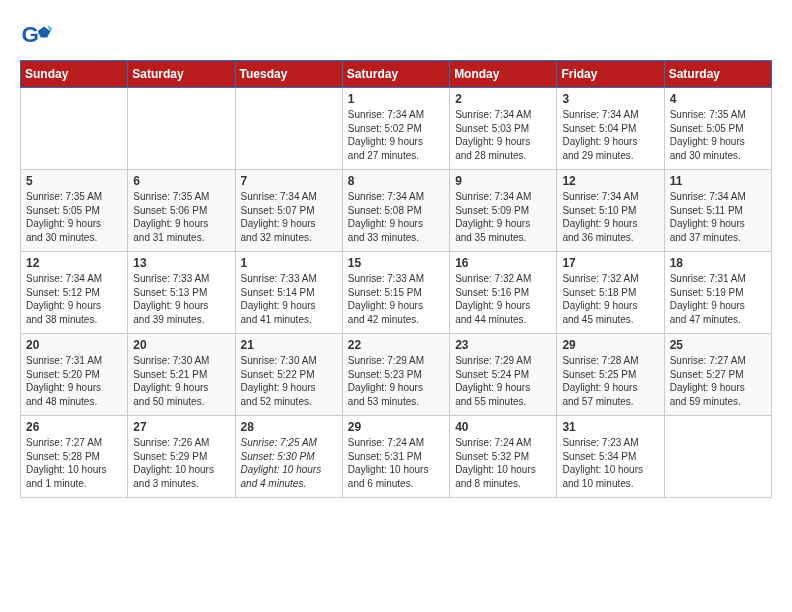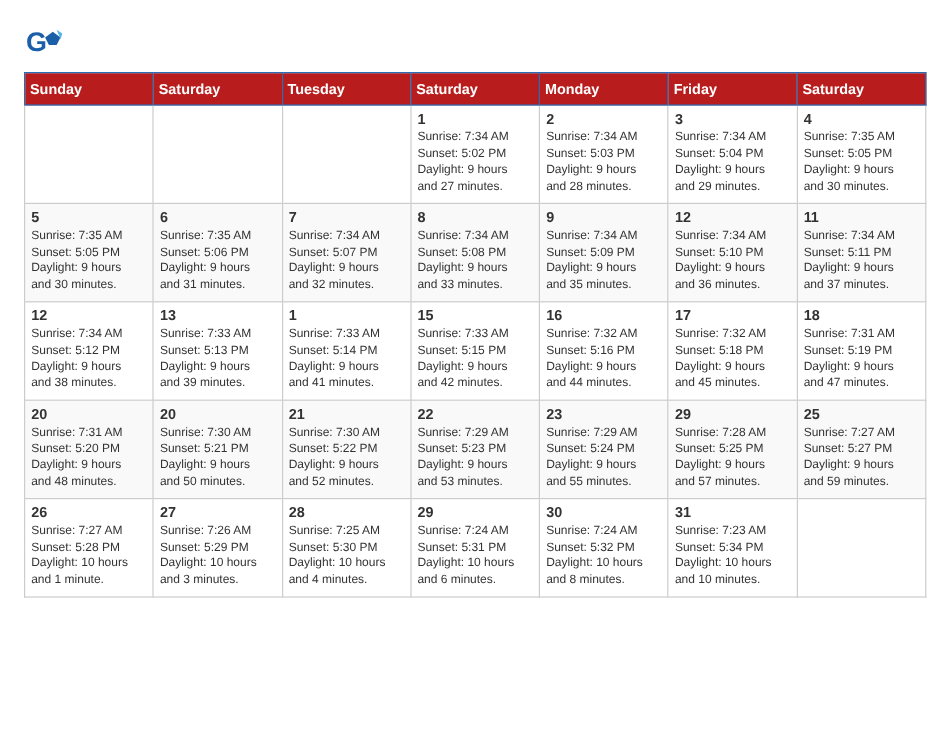--- a/index.html
+++ b/index.html
@@ -323,34 +323,34 @@
         </td>
         <td>
           <span class="day-num">27</span>
           <div class="day-info" style="white-space: pre-line;">Sunrise: 7:26 AM
 Sunset: 5:29 PM
 Daylight: 10 hours
 and 3 minutes.</div>
         </td>
         <td>
           <span class="day-num">28</span>
-          <div class="day-info" style="white-space: pre-line;">Sunrise: 7:25 AM
+          <div class="day-info" style="white-space: pre-line; font-style: italic;">Sunrise: 7:25 AM
 Sunset: 5:30 PM
 Daylight: 10 hours
 and 4 minutes.</div>
         </td>
         <td>
           <span class="day-num">29</span>
           <div class="day-info" style="white-space: pre-line;">Sunrise: 7:24 AM
 Sunset: 5:31 PM
 Daylight: 10 hours
 and 6 minutes.</div>
         </td>
         <td>
-          <span class="day-num">30</span>
+          <span class="day-num">40</span>
           <div class="day-info" style="white-space: pre-line;">Sunrise: 7:24 AM
 Sunset: 5:32 PM
 Daylight: 10 hours
 and 8 minutes.</div>
         </td>
         <td>
           <span class="day-num">31</span>
           <div class="day-info" style="white-space: pre-line;">Sunrise: 7:23 AM
 Sunset: 5:34 PM
 Daylight: 10 hours

